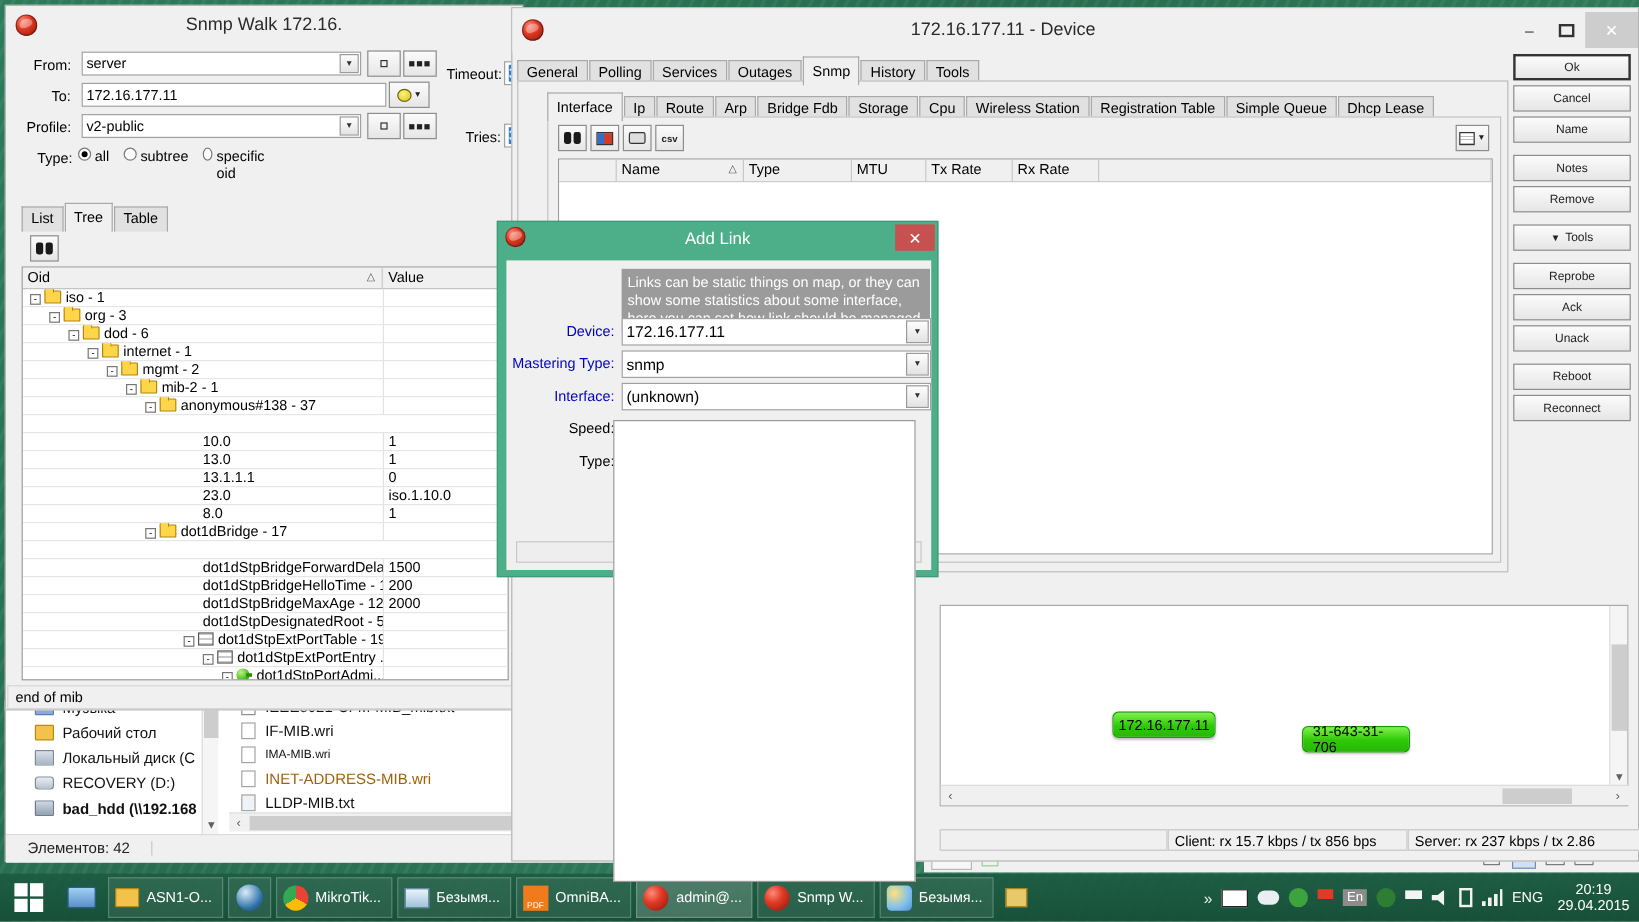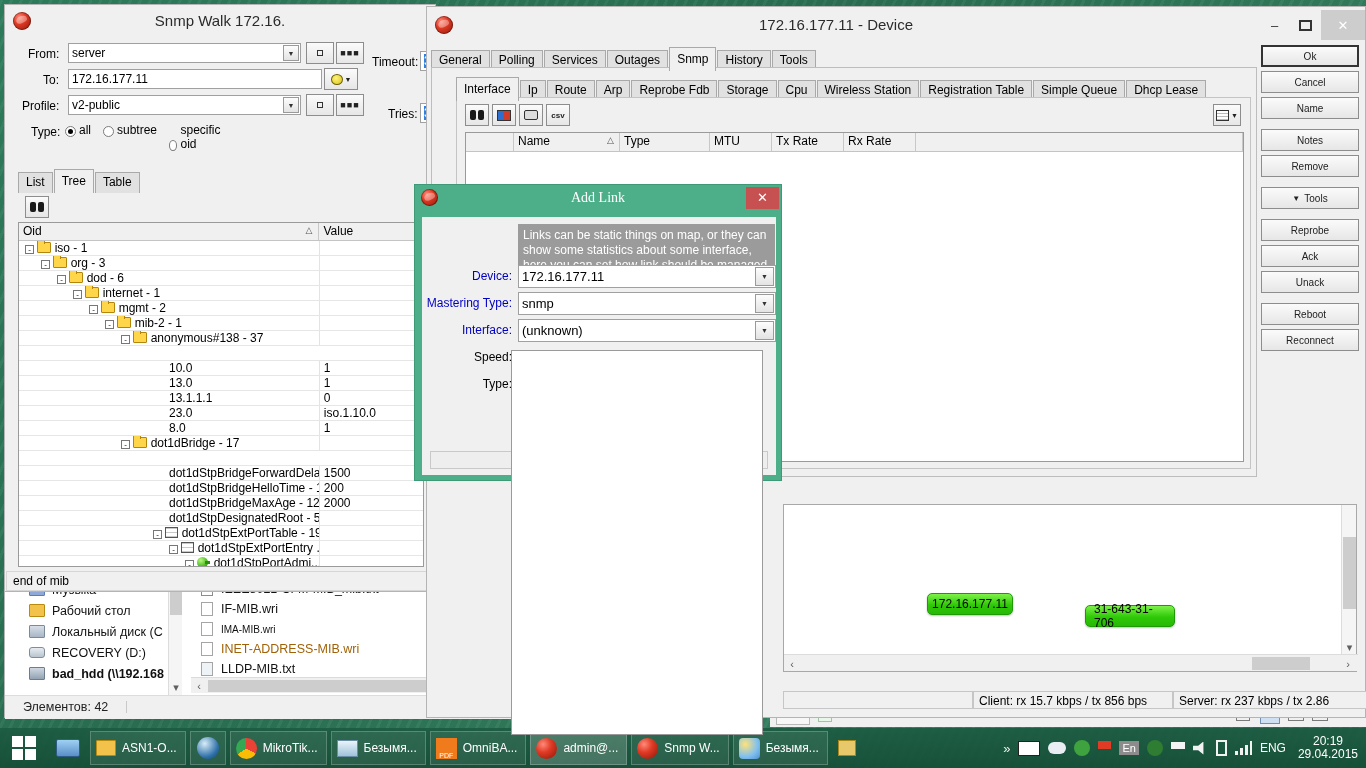--- a/index.html
+++ b/index.html
@@ -49,21 +49,21 @@
   .combo .val { padding:2px 3px; font-size:12px; line-height:15px; white-space:nowrap; overflow:hidden; }
   .combo .arrow {
     position:absolute; right:1px; top:1px; width:16px; height:16px;
     background:linear-gradient(#fdfdfd,#e3e3e3); border:1px solid #9a9a9a;
     display:flex; align-items:center; justify-content:center; font-size:7px; color:#333;
   }
   .sqbtn {
     background:linear-gradient(#fbfbfb,#e6e6e6); border:1px solid #8d8d8d;
     display:flex; align-items:center; justify-content:center; font-size:10px; color:#222;
   }
-  .radio { display:inline-flex; align-items:flex-end; gap:3px; font-size:12px; }
+  .radio { display:inline-flex; align-items:flex-start; gap:3px; font-size:12px; }
   .radio i {
     width:11px; height:11px; border-radius:50%; border:1px solid #7b7b7b;
     background:#fff; display:inline-block; position:relative;
   }
   .radio.on i::after{ content:""; position:absolute; left:2px; top:2px; width:5px; height:5px; border-radius:50%; background:#000; }
 
   
   .tabrow { display:flex; align-items:flex-end; }
   .tab {
     background:#e1e1e1; border:1px solid #a9a9a9; border-bottom:none;
@@ -109,21 +109,21 @@
     content:""; position:absolute; left:8px; top:4px; width:5px; height:3px; background:#2c8f0c;
   }
   .expander {
     display:inline-block; width:9px; height:9px; border:1px solid #777; background:#fff;
     font-size:8px; line-height:7px; text-align:center; color:#000; vertical-align:0px;
     font-family:"Liberation Sans", sans-serif;
   }
 
   
   .greenwin { position:absolute; background:#4caf89; border:1px solid #3e9a76; }
-  .greenwin .gtitle { height:27px; position:relative; color:#fff;font-family:Liberation Serif, serif; }
+  .greenwin .gtitle { height:27px; position:relative; color:#fff; }
   .greenwin .gtitle .txt { position:absolute; left:0; right:0; top:5px; text-align:center; font-size:14px; }
   .greenwin .gclose {
     position:absolute; right:2px; top:2px; width:33px; height:22px; background:#c75050;
     color:#fff; display:flex; align-items:center; justify-content:center; font-size:13px;
   }
   .infobox { background:#9b9b9b; color:#fff; font-size:12px; padding:4px 5px; line-height:15px; }
   .bluelbl { color:#0000c0; font-size:12px; text-align:right; }
 
   
   .node {
@@ -452,21 +452,21 @@
     <div class="tab">Tools</div>
   </div>
 
   <div style="position:absolute; left:4px; top:60px; width:826px; height:410px; background:#f0f0f0; border:1px solid #bdbdbd;">
 
     <div class="tabrow" style="position:absolute; left:24px; top:9px;">
       <div class="tab active">Interface</div>
       <div class="tab">Ip</div>
       <div class="tab">Route</div>
       <div class="tab">Arp</div>
-      <div class="tab">Reprobe Fdb</div>
+      <div class="tab">Bridge Fdb</div>
       <div class="tab">Storage</div>
       <div class="tab">Cpu</div>
       <div class="tab">Wireless Station</div>
       <div class="tab">Registration Table</div>
       <div class="tab">Simple Queue</div>
       <div class="tab">Dhcp Lease</div>
     </div>
 
     <div style="position:absolute; left:24px; top:29px; width:795px; height:372px; background:#f0f0f0; border:1px solid #c4c4c4;">
 

